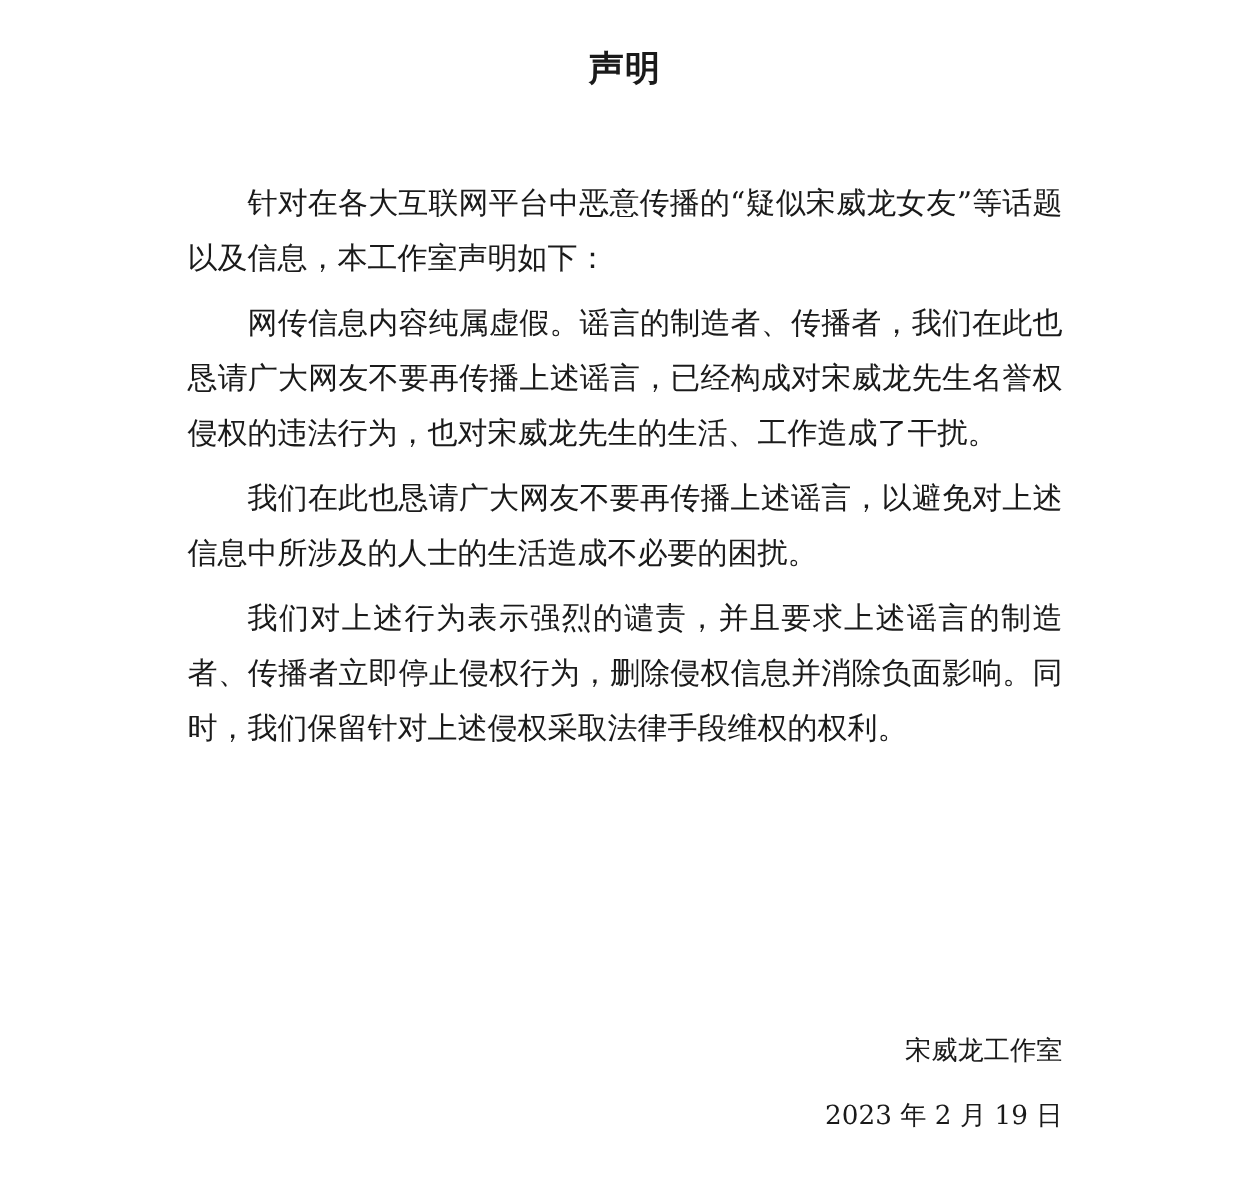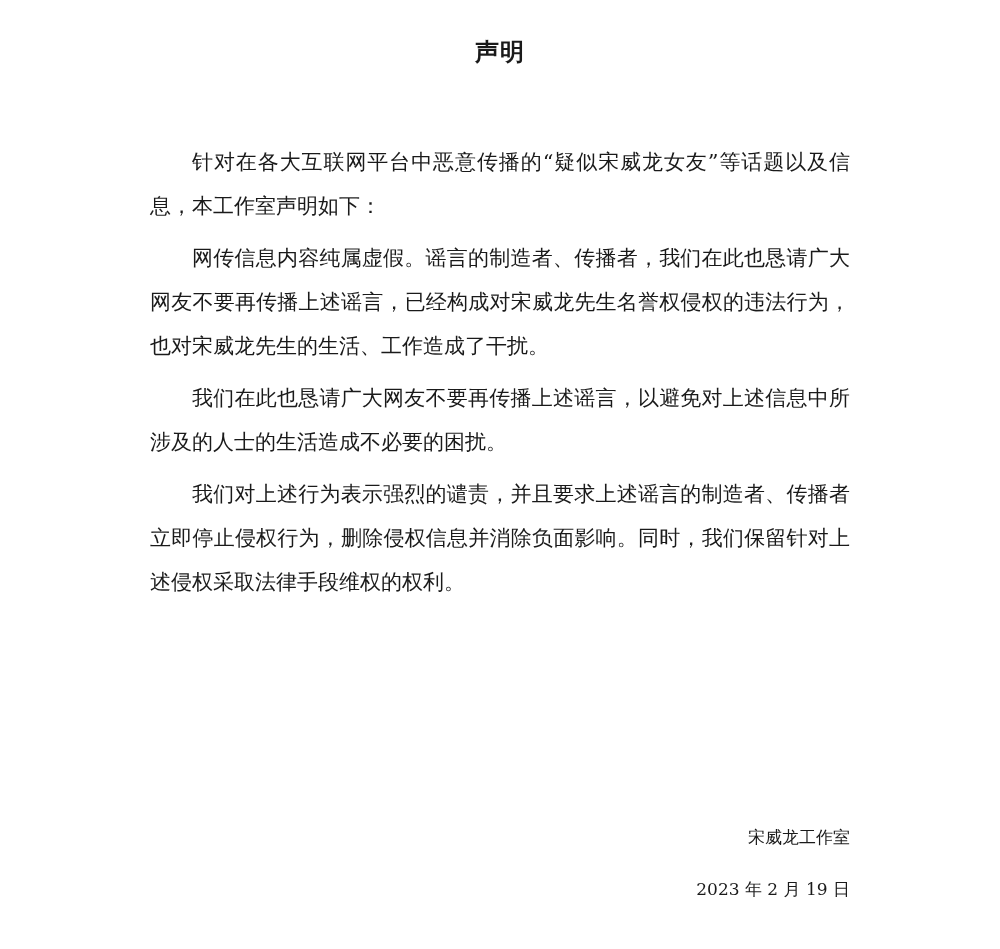--- a/index.html
+++ b/index.html
@@ -1,25 +1,25 @@
 <!DOCTYPE html>
 <html><head>
 <meta charset="utf-8">
 <style>
   html, body { margin: 0; padding: 0; background: #ffffff; }
   body { width: 1000px; height: 949px; position: relative; overflow: hidden;
          font-family: "DejaVu Serif", "Liberation Serif", serif; color: #1a1a1a; }
   .title { position: absolute; top: 36px; left: 0; width: 1000px; text-align: center;
            font-family: "DejaVu Sans", "Liberation Sans", sans-serif;
-           font-weight: bold; font-size: 24px; letter-spacing: 1px; }
+           font-weight: bold; font-size: 28px; letter-spacing: 1px; }
   .body { position: absolute; left: 150px; top: 140px; width: 700px; }
-  .para { font-size: 21px; line-height: 44px; text-indent: 2em; margin: 0 0 8px 0;
+  .para { font-size: 24px; line-height: 44px; text-indent: 2em; margin: 0 0 8px 0;
           text-align: justify; }
   .gap { height: 58px; }
-  .sign { position: absolute; right: 150px; font-size: 17px; text-align: left; }
+  .sign { position: absolute; right: 150px; font-size: 21px; text-align: left; }
   .org { top: 826px; }
   .date { top: 878px; }
 </style>
 </head>
 <body>
 
 <div class="title">声明</div>
 
 <div class="body">
   <p class="para">针对在各大互联网平台中恶意传播的“疑似宋威龙女友”等话题以及信息，本工作室声明如下：</p>

